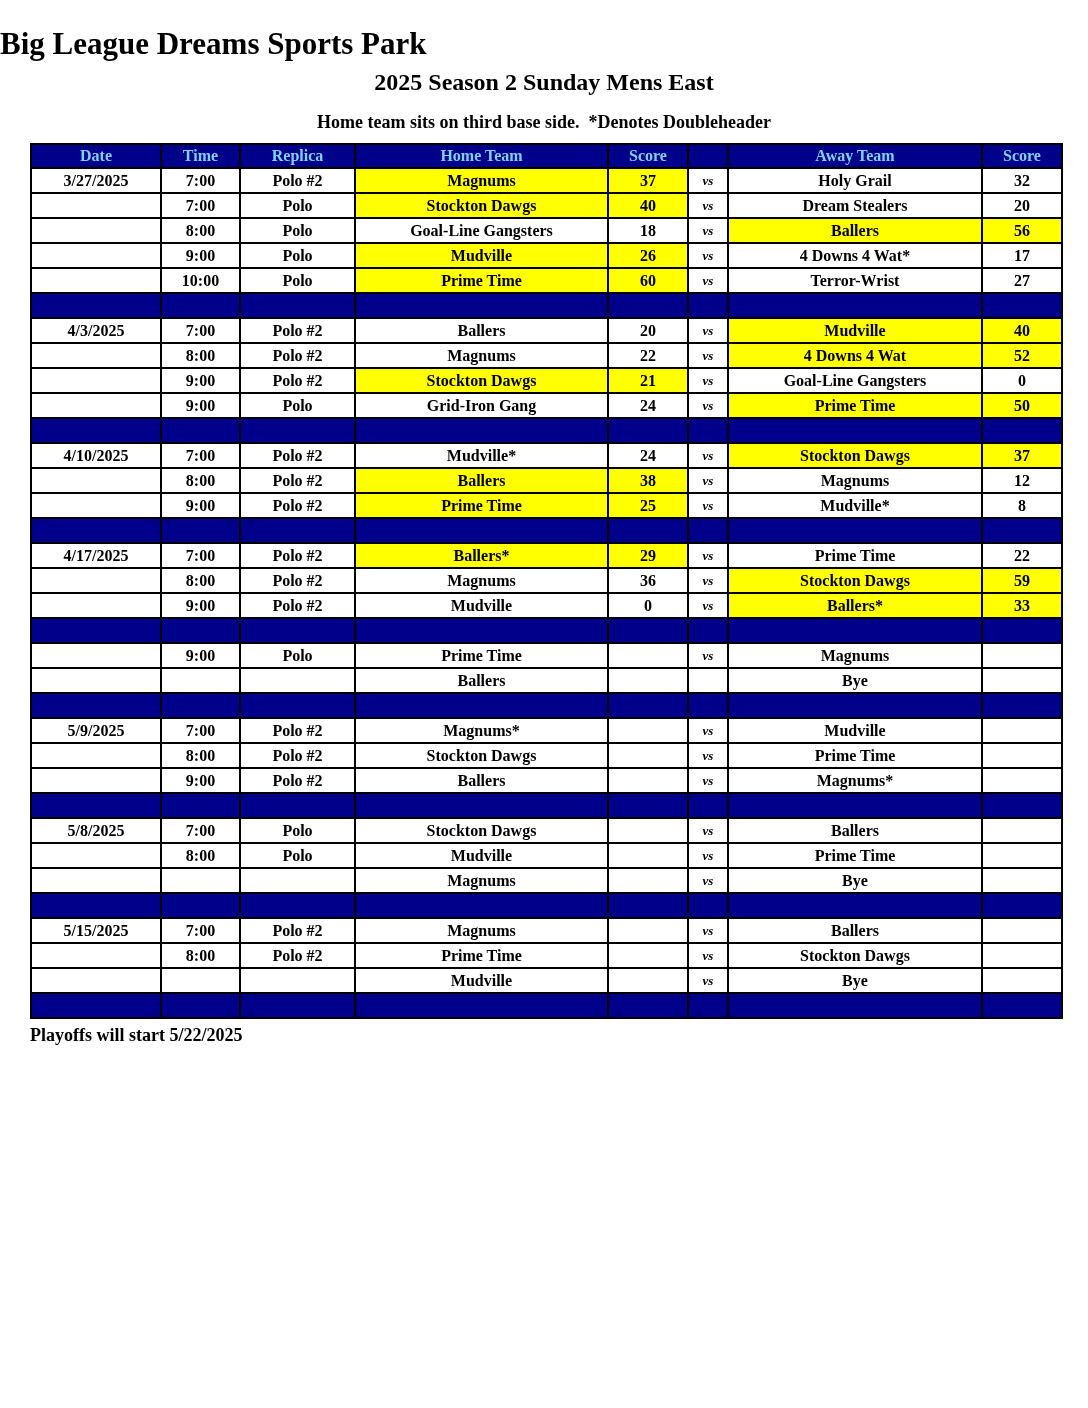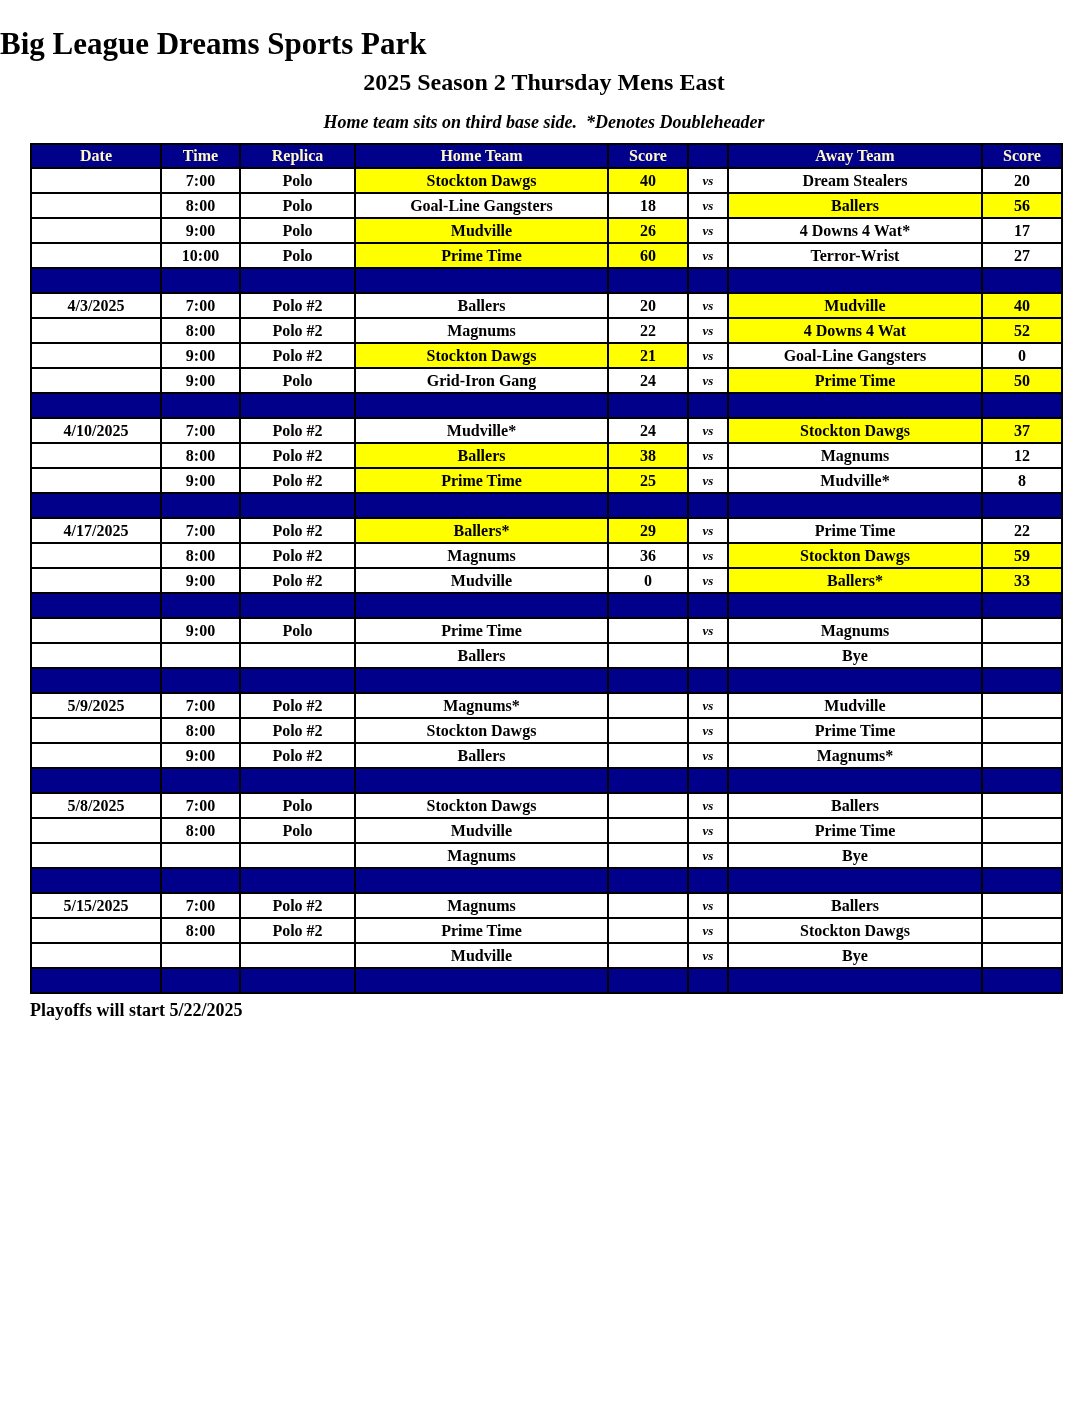--- a/index.html
+++ b/index.html
@@ -6,44 +6,44 @@
   body {
     width:1088px; height:1408px;
     background:#ffffff;
     font-family:"Liberation Serif", serif;
     color:#000;
     --navy:#00008B;
     --hl:#FFFF00;
   }
   .title    { text-align:left; font-weight:bold; font-size:31px; margin:26px 0 0 0; }
   .subtitle { text-align:center; font-weight:bold; font-size:24px; margin:7px 0 0 0; }
-  .note     { text-align:center; font-weight:bold; font-style:italic; font-size:18px; margin:16px 0 10px 0; }
+  .note     { text-align:center; font-weight:bold; font-size:18px; margin:16px 0 10px 0; }
   table { border-collapse:collapse; table-layout:fixed; margin-left:30px; }
   th, td {
     border:2px solid #000;
     height:23px;
     padding:0 2px;
     text-align:center;
     font-weight:bold;
     font-size:16px;
     white-space:nowrap;
     overflow:hidden;
   }
-  thead th { background:var(--navy); color:#fef9c3; height:22px; }
+  thead th { background:var(--navy); color:#7dd3fc; height:22px; }
   tr.sep td { background:var(--navy); }
   td.hl { background:var(--hl); }
   td.vs-cell { font-style:italic; font-size:13px; }
   .footer { margin:6px 4px 0 30px; font-weight:bold; font-size:18px; }
 </style>
 </head>
 <body style="--navy: #00008B; --hl: #FFFF00;">
 
 <div>
   <h1 class="title">Big League Dreams Sports Park</h1>
-  <h2 class="subtitle">2025 Season 2 Thursday Mens East</h2>
+  <h2 class="subtitle">2025 Season 2 Sunday Mens East</h2>
   <div class="note">Home team sits on third base side.&nbsp; *Denotes Doubleheader</div>
 
   <table>
     <colgroup id="cols">
         <col style="width: 130px;">
         <col style="width: 79px;">
         <col style="width: 115px;">
         <col style="width: 253px;">
         <col style="width: 80px;">
         <col style="width: 40px;">
@@ -57,20 +57,30 @@
           <th>Replica</th>
           <th>Home Team</th>
           <th>Score</th>
           <th></th>
           <th>Away Team</th>
           <th>Score</th>
         </tr>
     </thead>
     <tbody id="tbody">
         <tr>
+          <td>3/27/2025</td>
+          <td>7:00</td>
+          <td>Polo #2</td>
+          <td class="hl">Magnums</td>
+          <td class="hl">37</td>
+          <td class="vs-cell">vs</td>
+          <td>Holy Grail</td>
+          <td>32</td>
+        </tr>
+        <tr>
           <td></td>
           <td>7:00</td>
           <td>Polo</td>
           <td class="hl">Stockton Dawgs</td>
           <td class="hl">40</td>
           <td class="vs-cell">vs</td>
           <td>Dream Stealers</td>
           <td>20</td>
         </tr>
         <tr>

